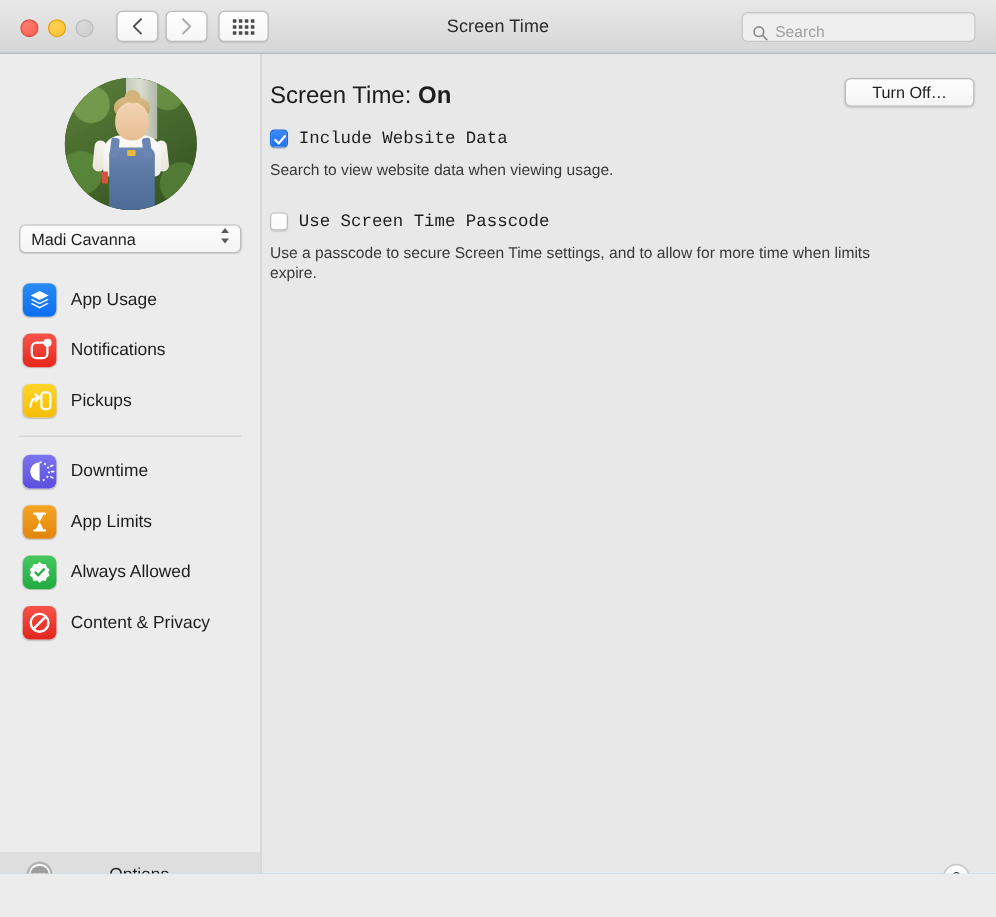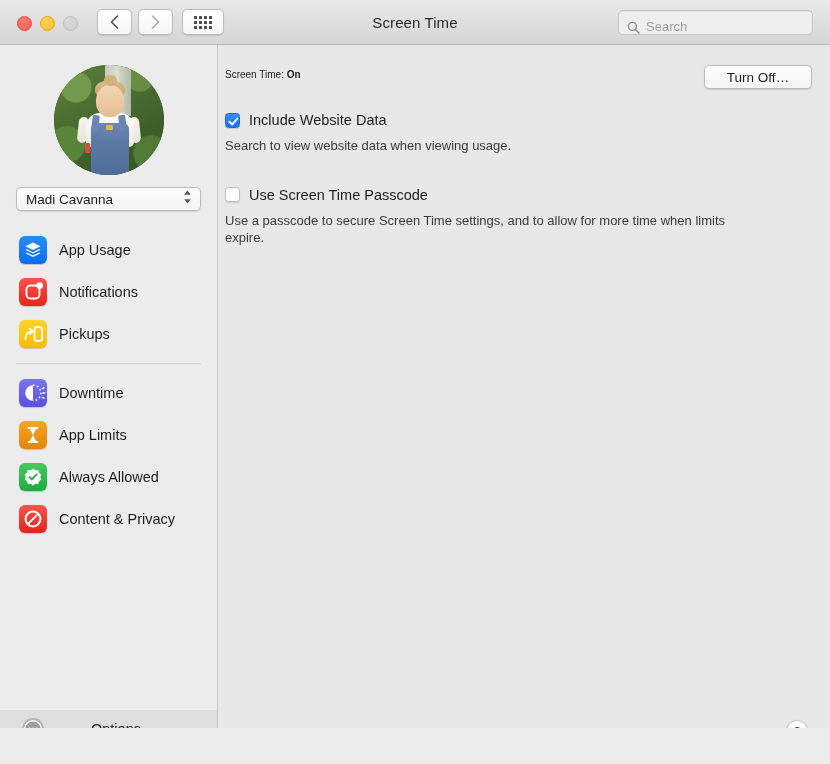--- a/index.html
+++ b/index.html
@@ -355,21 +355,21 @@
   }
 
   
   .pane-inner { position: relative; padding: 24px 0 0 7px; }
   .row-status {
     display: flex;
     align-items: flex-start;
     padding-right: 18px;
   }
   .status-text {
-    font-size: 10px;
+    font-size: 20px;
     color: #1d1d1d;
   }
   .status-text b { font-weight: bold; }
   .turnoff {
     position: absolute;
     top: 20px;
     right: 18px;
     min-width: 108px;
     height: 24px;
     background: linear-gradient(to bottom, #fdfdfd, #f5f5f5);
@@ -380,22 +380,22 @@
     color: #1d1d1d;
     display: flex;
     align-items: center;
     justify-content: center;
     padding: 0 12px;
     box-sizing: border-box;
   }
 
   .check-row {
     display: flex;
-    align-items: center;
-    margin-top: 32px;
+    margin-top: 16px;
+    font-family: Liberation Mono, monospace;
   }
   .cbox {
     width: 15px;
     height: 15px;
     border-radius: 3.5px;
     flex: 0 0 15px;
     box-sizing: border-box;
     position: relative;
   }
   .cbox.on {

